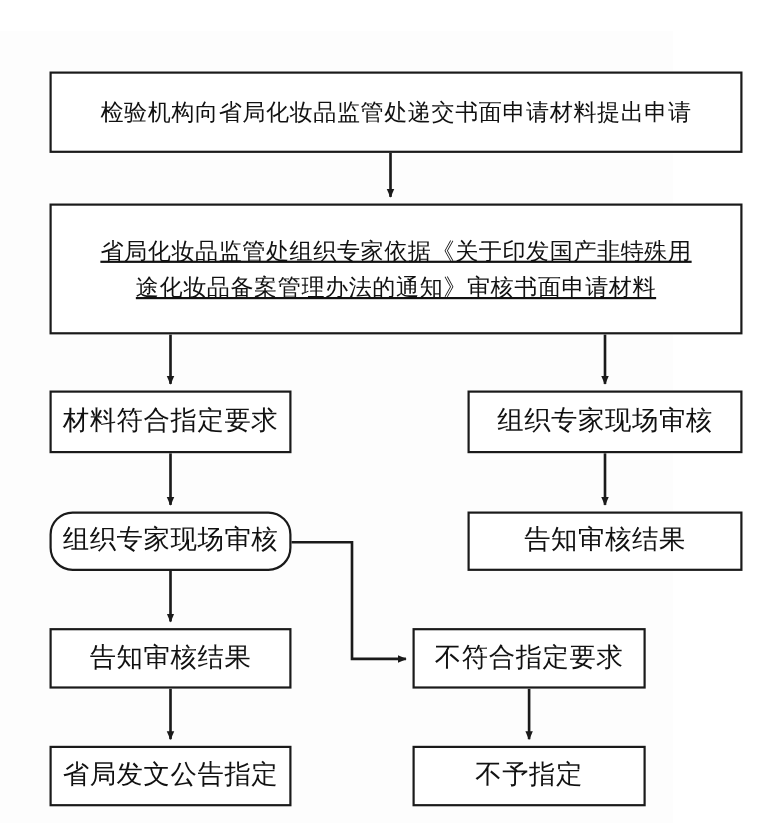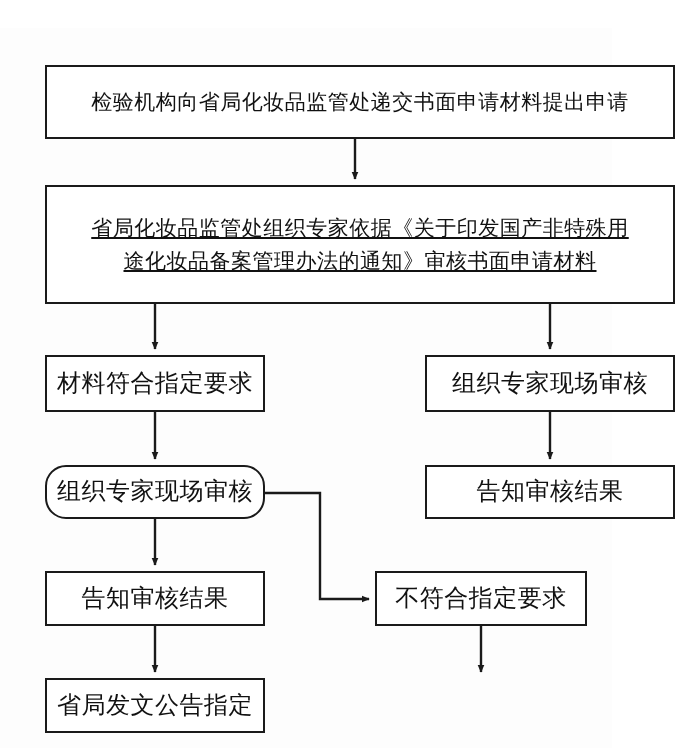--- a/index.html
+++ b/index.html
@@ -132,14 +132,17 @@
   </div>
 
   <div class="node fs-21" style="left:45px; top:650px; width:220px; height:55px;">
     <span class="node-text">省局发文公告指定</span>
   </div>
 
   <div class="node fs-21" style="left:375px; top:543px; width:212px; height:55px;">
     <span class="node-text">不符合指定要求</span>
   </div>
 
+  <div class="node fs-21" style="left:375px; top:650px; width:212px; height:55px;">
+    <span class="node-text">不予指定</span>
+  </div>
 
 </div>
 
 </body></html>

